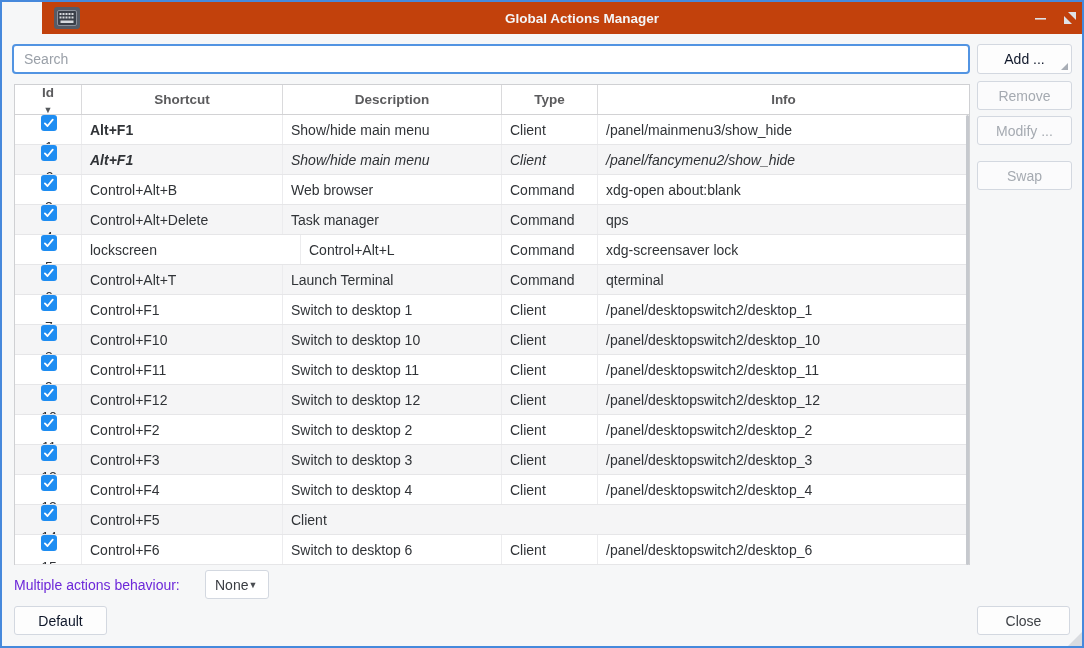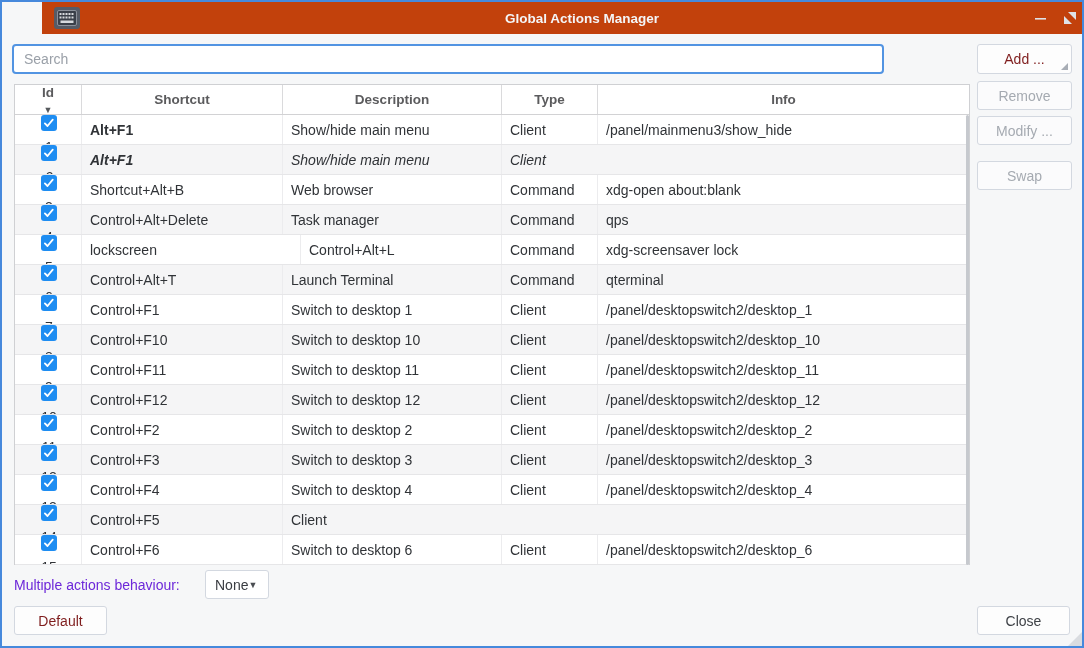--- a/index.html
+++ b/index.html
@@ -20,30 +20,30 @@
   }
   .title-text{
     position:absolute;left:0;top:0;width:100%;height:32px;
     display:flex;align-items:center;justify-content:center;
     color:#f4f5f7;font-size:13.5px;font-weight:bold;pointer-events:none;
   }
   .win-controls{position:absolute;right:10px;top:0;height:32px;display:flex;align-items:center;gap:6px;}
   .win-btn{width:24px;height:24px;display:flex;align-items:center;justify-content:center;cursor:default;}
   
   .search-input{
-    position:absolute;left:10px;top:42px;width:872px;height:30px;
+    position:absolute;left:10px;top:42px;width:958px;height:30px;
     border:2px solid #5294e2;border-radius:4px;background:#ffffff;
     padding:12px 10px;font-family:"Liberation Sans",sans-serif;font-size:14px;color:#15803d;outline:none;
   }
   .search-input::placeholder{color:#9aa0a8;}
   
   .btn{
     position:absolute;left:975px;width:95px;height:29px;
     background:#fdfdfd;border:1px solid #d3d8e0;border-radius:3px;
-    font-family:"Liberation Sans",sans-serif;font-size:14px;color:#7f1d1d;
+    font-family:"Liberation Sans",sans-serif;font-size:14px;color:#0f172a;
     display:flex;align-items:center;justify-content:center;
   }
   .btn.disabled{color:#a5aab1;background:#fbfbfc;}
   .btn-add{top:42px;height:30px;}
   .btn-remove{top:79px;}
   .btn-modify{top:114px;}
   .btn-swap{top:159px;}
   .menu-corner{
     position:absolute;right:3px;bottom:3px;width:7px;height:7px;
     background:#a8adb5;clip-path:polygon(100% 0,100% 100%,0 100%);
@@ -205,31 +205,32 @@
             <span class="checkbox" style="background: rgb(30, 141, 242);">
               <svg viewBox="0 0 16 16" width="12" height="12">
                 <path d="M2.5 8.5l3.5 3.5 7-8.5" fill="none" stroke="#ffffff" stroke-width="2.4" stroke-linecap="round" stroke-linejoin="round"></path>
               </svg>
             </span>
             <span class="idnum">2</span>
           </div>
           <div class="cell c-shortcut bold">Alt+F1</div>
           <div class="cell c-desc">Show/hide main menu</div>
           <div class="cell c-type">Client</div>
+          <div class="cell c-info">/panel/fancymenu2/show_hide</div>
         </div>
         <div class="trow">
           <div class="cell c-id">
             <span class="checkbox" style="background: rgb(30, 141, 242);">
               <svg viewBox="0 0 16 16" width="12" height="12">
                 <path d="M2.5 8.5l3.5 3.5 7-8.5" fill="none" stroke="#ffffff" stroke-width="2.4" stroke-linecap="round" stroke-linejoin="round"></path>
               </svg>
             </span>
             <span class="idnum">3</span>
           </div>
-          <div class="cell c-shortcut">Shortcut+Alt+B</div>
+          <div class="cell c-shortcut">Control+Alt+B</div>
           <div class="cell c-desc">Web browser</div>
           <div class="cell c-type">Command</div>
           <div class="cell c-info">xdg-open about:blank</div>
         </div>
         <div class="trow alt">
           <div class="cell c-id">
             <span class="checkbox" style="background: rgb(30, 141, 242);">
               <svg viewBox="0 0 16 16" width="12" height="12">
                 <path d="M2.5 8.5l3.5 3.5 7-8.5" fill="none" stroke="#ffffff" stroke-width="2.4" stroke-linecap="round" stroke-linejoin="round"></path>
               </svg>

